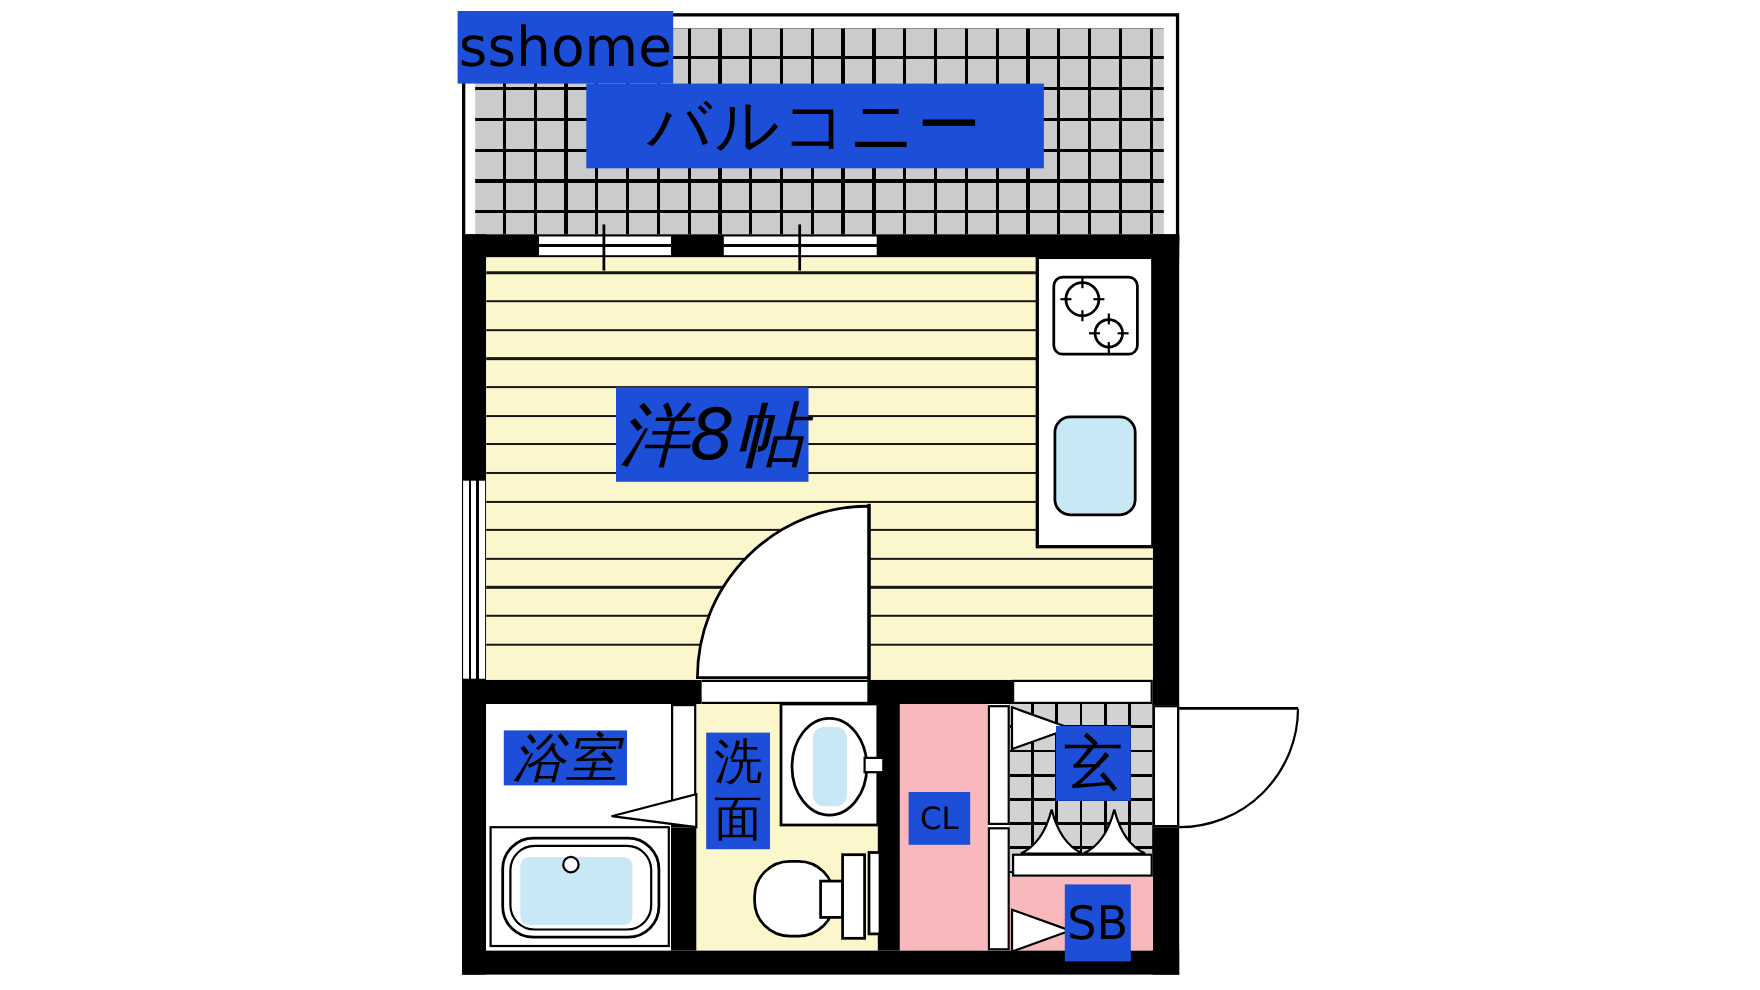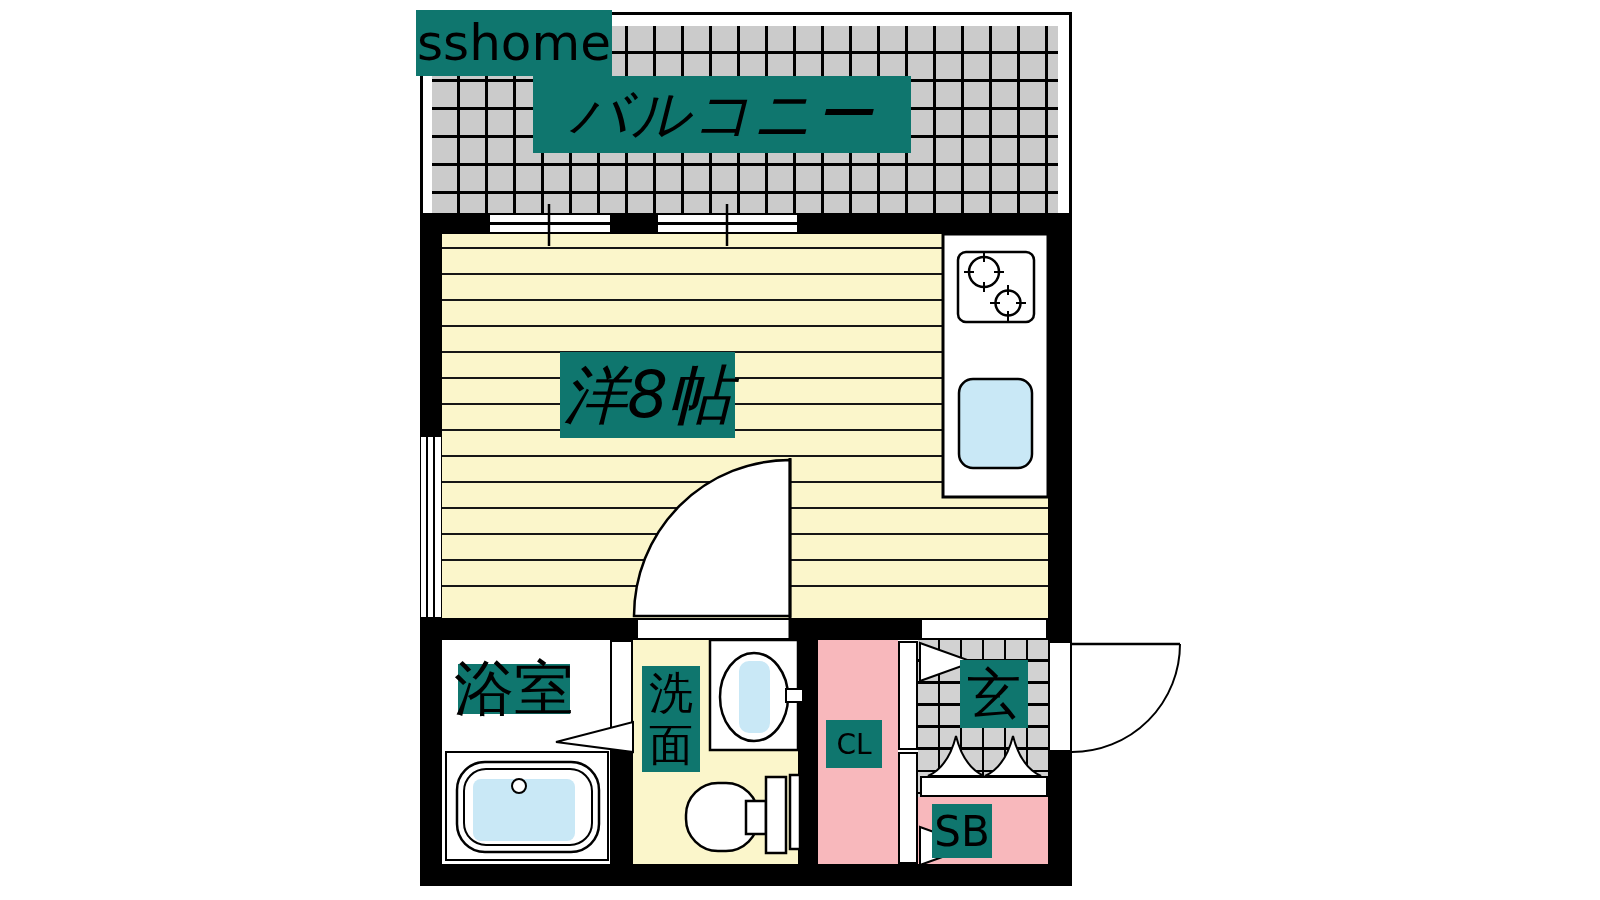--- a/index.html
+++ b/index.html
@@ -1,20 +1,20 @@
 <!DOCTYPE html>
 <html><head>
 <meta charset="utf-8">
 <style>
   html,body{margin:0;padding:0;background:#fff;}
   .plan{position:relative;width:1600px;height:900px;background:#fff;overflow:hidden;
         font-family:"DejaVu Sans","Liberation Sans",sans-serif;}
   .abs{position:absolute;box-sizing:border-box;}
   .wall{background:#000;}
-  .label{background:#0f766e;color:#000;display:flex;align-items:center;justify-content:center;
+  .label{background:#1d4ed8;color:#000;display:flex;align-items:center;justify-content:center;
          text-align:center;white-space:nowrap;}
   
   .balcony-outer{left:420px;top:12px;width:652px;height:210px;border:3px solid #000;background:#fff;}
   .balcony-grid{left:432px;top:26px;width:626px;height:187px;background-color:#cbcbcb;
      background-image:repeating-linear-gradient(to right,transparent 0,transparent 25px,#000 25px,#000 28px),
                       repeating-linear-gradient(to bottom,transparent 0,transparent 25px,#000 25px,#000 28px);}
   
   .floor-main{left:442px;top:234px;width:606px;height:384px;background-color:#fbf6cb;
      background-image:repeating-linear-gradient(to bottom,transparent 0,transparent 24px,#161616 24px,#161616 26px);
      background-position:0 -11px;}
@@ -44,28 +44,28 @@
   .open-main-door{left:638px;top:618px;width:152px;height:22px;background:#fff;
      border-top:2px solid #000;border-bottom:2px solid #000;}
   .open-genkan{left:920px;top:618px;width:128px;height:22px;background:#fff;border:2px solid #000;}
   .frame-entrance{left:1048px;top:641px;width:24px;height:111px;background:#fff;border:2px solid #000;}
   .jamb-bath{left:610px;top:640px;width:23px;height:112px;background:#fff;border:2px solid #000;}
   .slide-top{left:898px;top:641px;width:20px;height:109px;background:#fff;border:2px solid #000;}
   .slide-bottom{left:898px;top:752px;width:20px;height:112px;background:#fff;border:2px solid #000;}
   .step{left:920px;top:776px;width:128px;height:21px;background:#fff;border:2px solid #000;}
   
   .lbl-sshome{left:416px;top:10px;width:196px;height:66px;font-size:50px;}
-  .lbl-balcony{left:533px;top:76px;width:378px;height:77px;font-size:58px;letter-spacing:2px;font-style:italic;}
+  .lbl-balcony{left:533px;top:76px;width:416px;height:77px;font-size:58px;letter-spacing:2px;}
   .lbl-main{left:560px;top:352px;width:175px;height:86px;font-size:64px;font-style:italic;}
-  .lbl-bath{left:458px;top:664px;width:112px;height:50px;font-size:60px;}
+  .lbl-bath{left:458px;top:664px;width:112px;height:50px;font-size:48px;font-style:italic;}
   .lbl-wash{left:642px;top:666px;width:58px;height:106px;font-size:44px;line-height:52px;
             flex-direction:column;}
   .lbl-cl{left:826px;top:720px;width:56px;height:48px;font-size:28px;}
   .lbl-gen{left:960px;top:660px;width:68px;height:68px;font-size:54px;}
-  .lbl-sb{left:932px;top:804px;width:60px;height:54px;font-size:42px;}
+  .lbl-sb{left:968px;top:804px;width:60px;height:70px;font-size:42px;}
   .svg-overlay{left:0;top:0;width:1600px;height:900px;pointer-events:none;}
 </style>
 </head>
 <body>
 
 <div class="plan">
 
   <div class="abs balcony-outer"></div>
   <div class="abs balcony-grid"></div>
   <div class="abs label lbl-sshome">sshome</div>

